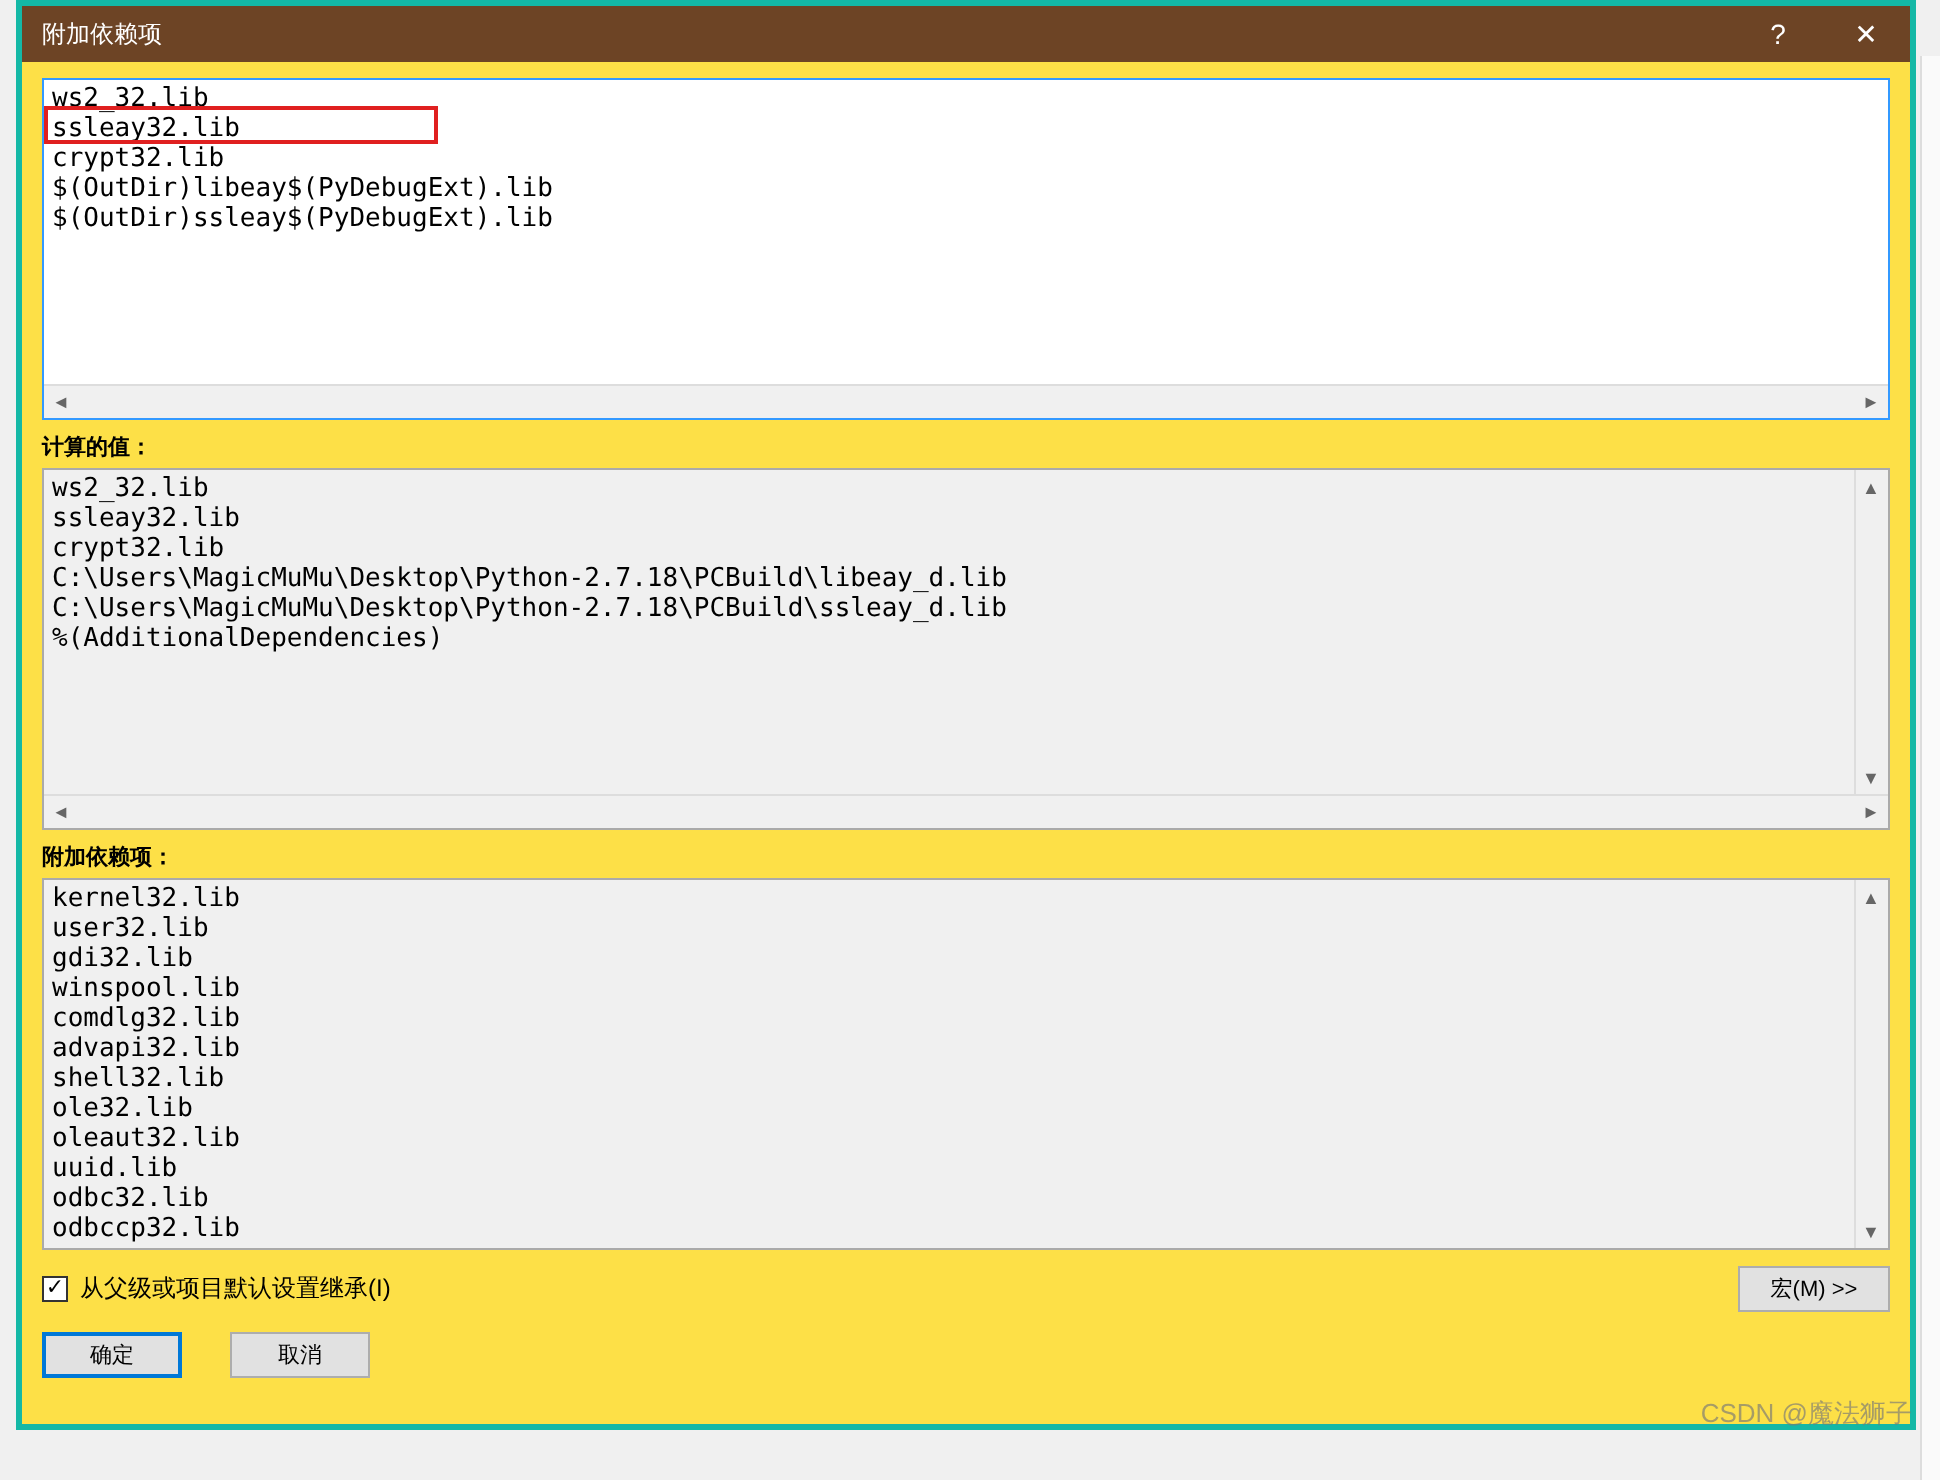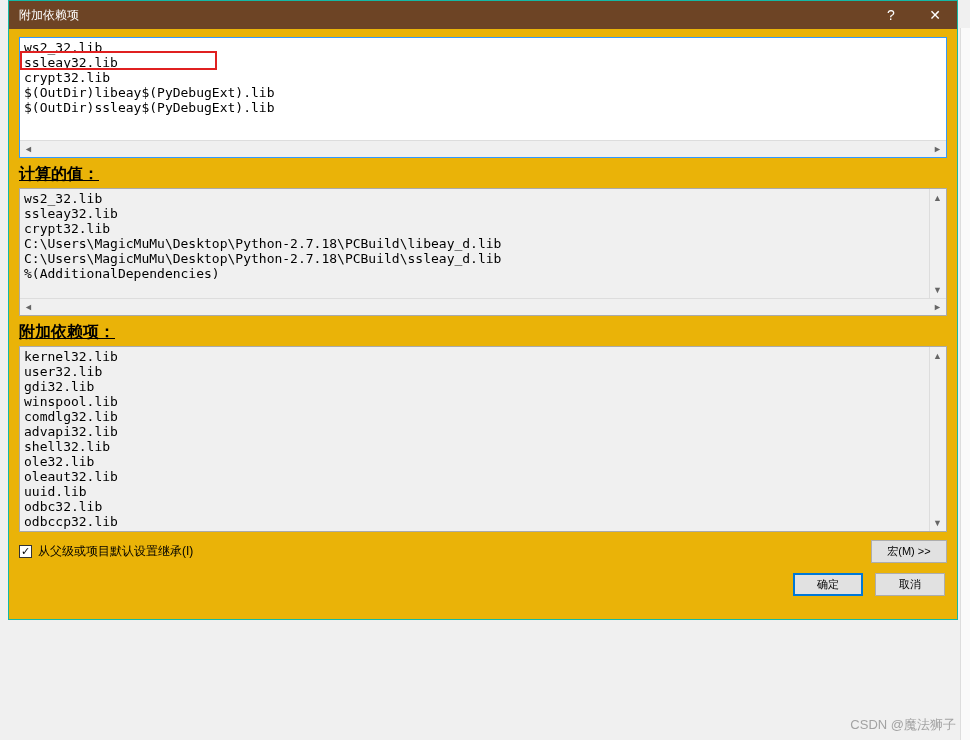--- a/index.html
+++ b/index.html
@@ -10,23 +10,23 @@
       width: 970px;
       height: 740px;
       position: relative;
       overflow: hidden;
     }
     .dialog {
       position: absolute;
       left: 8px;
       top: 0;
       width: 950px;
-      height: 620px;
-      background: #eab308;
-      border: 1px solid #14b8a6;
+      height: 715px;
+      background: #fde047;
+      border: 3px solid #14b8a6;
       display: flex;
       flex-direction: column;
     }
     .titlebar {
       background: #6d4425;
       color: #fff;
       height: 28px;
       display: flex;
       align-items: center;
       padding: 0 0 0 10px;
@@ -93,24 +93,23 @@
       width: 15px;
       height: 15px;
       display: flex;
       align-items: center;
       justify-content: center;
       font-size: 9px;
       color: #666;
       cursor: pointer;
     }
     .section-label {
-      font-size: 16px;
+      font-size: 11px;
       font-weight: bold;
       margin: 6px 0 3px 0;
-      text-decoration: underline;
     }
     .readonly-wrap {
       border: 1px solid #aaa;
       background: #f0f0f0;
       position: relative;
       display: flex;
       flex-direction: column;
     }
     .readonly-wrap.h1 { height: 196px; }
     .readonly-wrap.h2 { height: 196px; }
@@ -166,30 +165,29 @@
       font-size: 11px;
       display: inline-flex;
       align-items: center;
       justify-content: center;
       cursor: pointer;
       padding: 0 10px;
     }
     .macro-btn { min-width: 76px; }
     .action-row {
       display: flex;
-      justify-content: flex-end;
-      gap: 12px;
+      gap: 24px;
       margin-top: 10px;
       padding-right: 2px;
     }
     .btn-primary { border: 2px solid #0078d7; background: #e1e1e1; }
     .watermark {
       position: absolute;
       right: 14px;
-      bottom: 6px;
+      bottom: 24px;
       color: rgba(120,120,120,0.65);
       font-size: 13px;
       font-family: "Microsoft YaHei", sans-serif;
       pointer-events: none;
     }
     .bg-strip {
       position: absolute;
       right: 0;
       top: 28px;
       bottom: 0;

